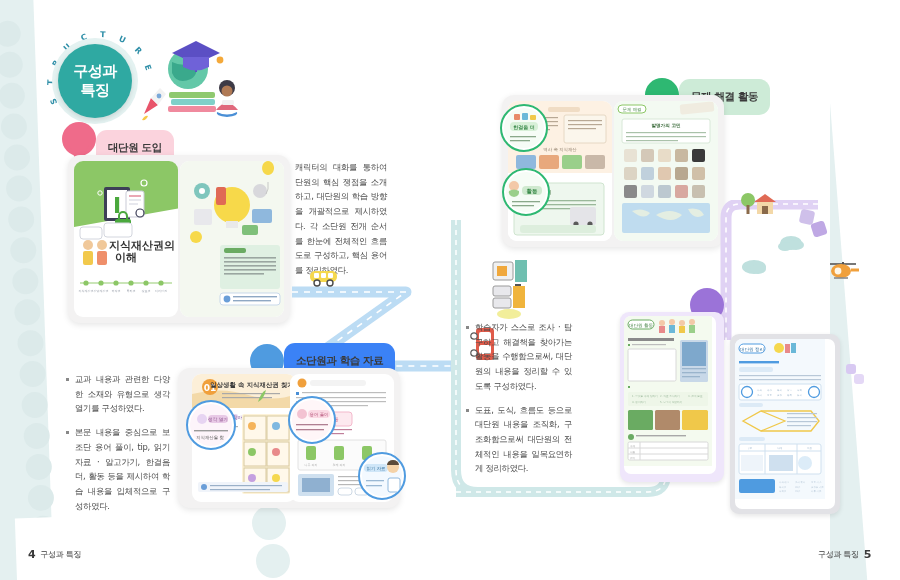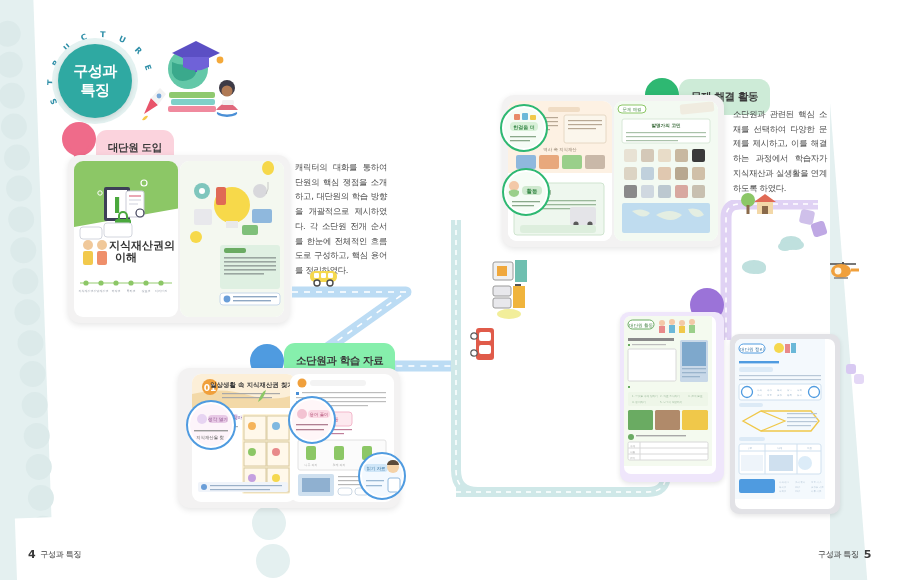--- a/index.html
+++ b/index.html
@@ -253,21 +253,21 @@
     <rect x="13" y="7" width="5" height="5" rx="1" fill="#fff"></rect>
     <rect x="20" y="7" width="5" height="5" rx="1" fill="#fff"></rect>
     <circle cx="9" cy="17" r="3" fill="#fff" stroke="#4a4a4a" stroke-width="1.4"></circle>
     <circle cx="22" cy="17" r="3" fill="#fff" stroke="#4a4a4a" stroke-width="1.4"></circle>
   </svg>
 
   <div class="pin" style="left:250px;top:344px;">
     <div class="head" style="background:#4f9be0;"></div>
     <div class="tip" style="background:#4f9be0;"></div>
   </div>
-  <div class="pill" style="left:284px;top:343px;background:#86efac;">
+  <div class="pill" style="left:284px;top:343px;background:#3b82f6;">
     <span>소단원과 학습 자료</span>
   </div>
 
   <div class="spread" style="left:178px;top:368px;width:222px;height:140px;">
     <div class="pg" style="left:14px;width:104px;">
       <svg viewBox="0 0 104 128" style="position:absolute;inset:0;width:104px;height:128px;">
         <rect x="0" y="0" width="104" height="34" fill="#fcefd8"></rect>
         <path d="M0 20 q30 -8 60 2 q24 6 44 -2 v14 H0Z" fill="#f3d9a8"></path>
         <circle cx="18" cy="13" r="8" fill="#f0a03c"></circle>
         <text x="18" y="17" font-size="9" font-weight="bold" fill="#fff" text-anchor="middle">01</text>
@@ -383,20 +383,24 @@
       <circle cx="33" cy="13" r="6" fill="#f4d2a8"></circle>
         <path d="M27 11 a6 5 0 0 1 12 0z" fill="#5a4a3a"></path>
       <rect x="28" y="24" width="12" height="14" rx="2" fill="#fff" stroke="#8fb8dd"></rect>
       <g fill="#9ab8d4">
           <rect x="6" y="26" width="18" height="1.3"></rect>
           <rect x="6" y="31" width="16" height="1.3"></rect>
         </g>
     </svg>
   </div>
 
+  <div class="bullets" style="left:66px;top:372px;width:104px;">
+    <div class="bl">교과 내용과 관련한 다양한 소재와 유형으로 생각 열기를 구성하였다.</div>
+    <div class="bl">본문 내용을 중심으로 보조단 용어 풀이, tip, 읽기자료 · 알고가기, 한걸음 더, 활동 등을 제시하여 학습 내용을 입체적으로 구성하였다.</div>
+  </div>
 
   <div class="pin" style="left:645px;top:78px;">
     <div class="head" style="background:#2eb872;"></div>
     <div class="tip" style="background:#2eb872;"></div>
   </div>
   <div class="pill" style="left:679px;top:79px;background:#cdebd7;">
     <span>문제 해결 활동</span>
   </div>
 
   <div class="spread" style="left:502px;top:95px;width:222px;height:152px;">
@@ -498,23 +502,20 @@
       <text x="28" y="23" font-size="5.4" font-weight="bold" fill="#3a8a4a" text-anchor="middle">활동</text>
       <circle cx="10" cy="16" r="5" fill="#f3c9a8"></circle>
       <path d="M5 21 q5 -3 10 0 q1 5 -5 6 q-6 -1 -5 -6z" fill="#9acf8a"></path>
       <g fill="#8aa88a">
           <rect x="8" y="31" width="28" height="1.3"></rect>
           <rect x="8" y="35" width="22" height="1.3"></rect>
         </g>
     </svg>
   </div>
 
-  <div class="para" style="left:733px;top:107px;width:94px;">
-    <span>소단원과 관련된 핵심 소재를 선택하여 다양한 문제를 제시하고, 이를 해결하는 과정에서 학습자가 지식재산과 실생활을 연계하도록 하였다.</span>
-  </div>
 
   <svg class="road" style="left:432px;top:220px;width:120px;height:300px;">
     <path d="M24 0 V250 q0 22 22 22 H118" stroke="#cfe8e8" stroke-width="10" fill="none" stroke-linejoin="round"></path>
     <path d="M24 0 V250 q0 22 22 22 H118" stroke="#ffffff" stroke-width="1.5" fill="none" stroke-dasharray="5 5" stroke-linejoin="round"></path>
   </svg>
   <svg class="road" style="left:452px;top:466px;width:260px;height:70px;">
     <path d="M4 26 H196 q18 0 18 -18 V-40" stroke="#cfe8e8" stroke-width="10" fill="none" stroke-linejoin="round"></path>
     <path d="M4 26 H196 q18 0 18 -18 V-40" stroke="#ffffff" stroke-width="1.5" fill="none" stroke-dasharray="5 5" stroke-linejoin="round"></path>
   </svg>
 
@@ -530,20 +531,24 @@
     <ellipse cx="20" cy="56" rx="12" ry="5" fill="#f2ee9a"></ellipse>
   </svg>
   <svg style="position:absolute;left:470px;top:326px;width:30px;height:38px;">
     <rect x="6" y="2" width="18" height="32" rx="3" fill="#e05b4a"></rect>
     <rect x="9" y="6" width="12" height="9" rx="2" fill="#fff"></rect>
     <rect x="9" y="19" width="12" height="9" rx="2" fill="#fff"></rect>
     <circle cx="4" cy="10" r="3.2" fill="#fff" stroke="#5a5a5a" stroke-width="1.2"></circle>
     <circle cx="4" cy="27" r="3.2" fill="#fff" stroke="#5a5a5a" stroke-width="1.2"></circle>
   </svg>
 
+  <div class="bullets" style="left:466px;top:320px;width:106px;">
+    <div class="bl">학습자가 스스로 조사 · 탐구하고 해결책을 찾아가는 활동을 수행함으로써, 대단원의 내용을 정리할 수 있도록 구성하였다.</div>
+    <div class="bl">도표, 도식, 흐름도 등으로 대단원 내용을 조직화, 구조화함으로써 대단원의 전체적인 내용을 일목요연하게 정리하였다.</div>
+  </div>
 
   <svg class="road" style="left:700px;top:200px;width:130px;height:160px;">
     <path d="M118 4 H40 q-14 0 -14 14 V140" stroke="#e0d2f4" stroke-width="11" fill="none" stroke-linejoin="round"></path>
     <path d="M118 4 H40 q-14 0 -14 14 V140" stroke="#ffffff" stroke-width="1.6" fill="none" stroke-dasharray="5 5" stroke-linejoin="round"></path>
   </svg>
 
   <svg style="position:absolute;left:752px;top:192px;width:26px;height:24px;">
     <path d="M2 10 L13 2 L24 10 Z" fill="#e06a55"></path>
     <rect x="5" y="10" width="16" height="12" fill="#f3d8a8"></rect>
     <rect x="10" y="14" width="6" height="8" fill="#8a6a4a"></rect>

